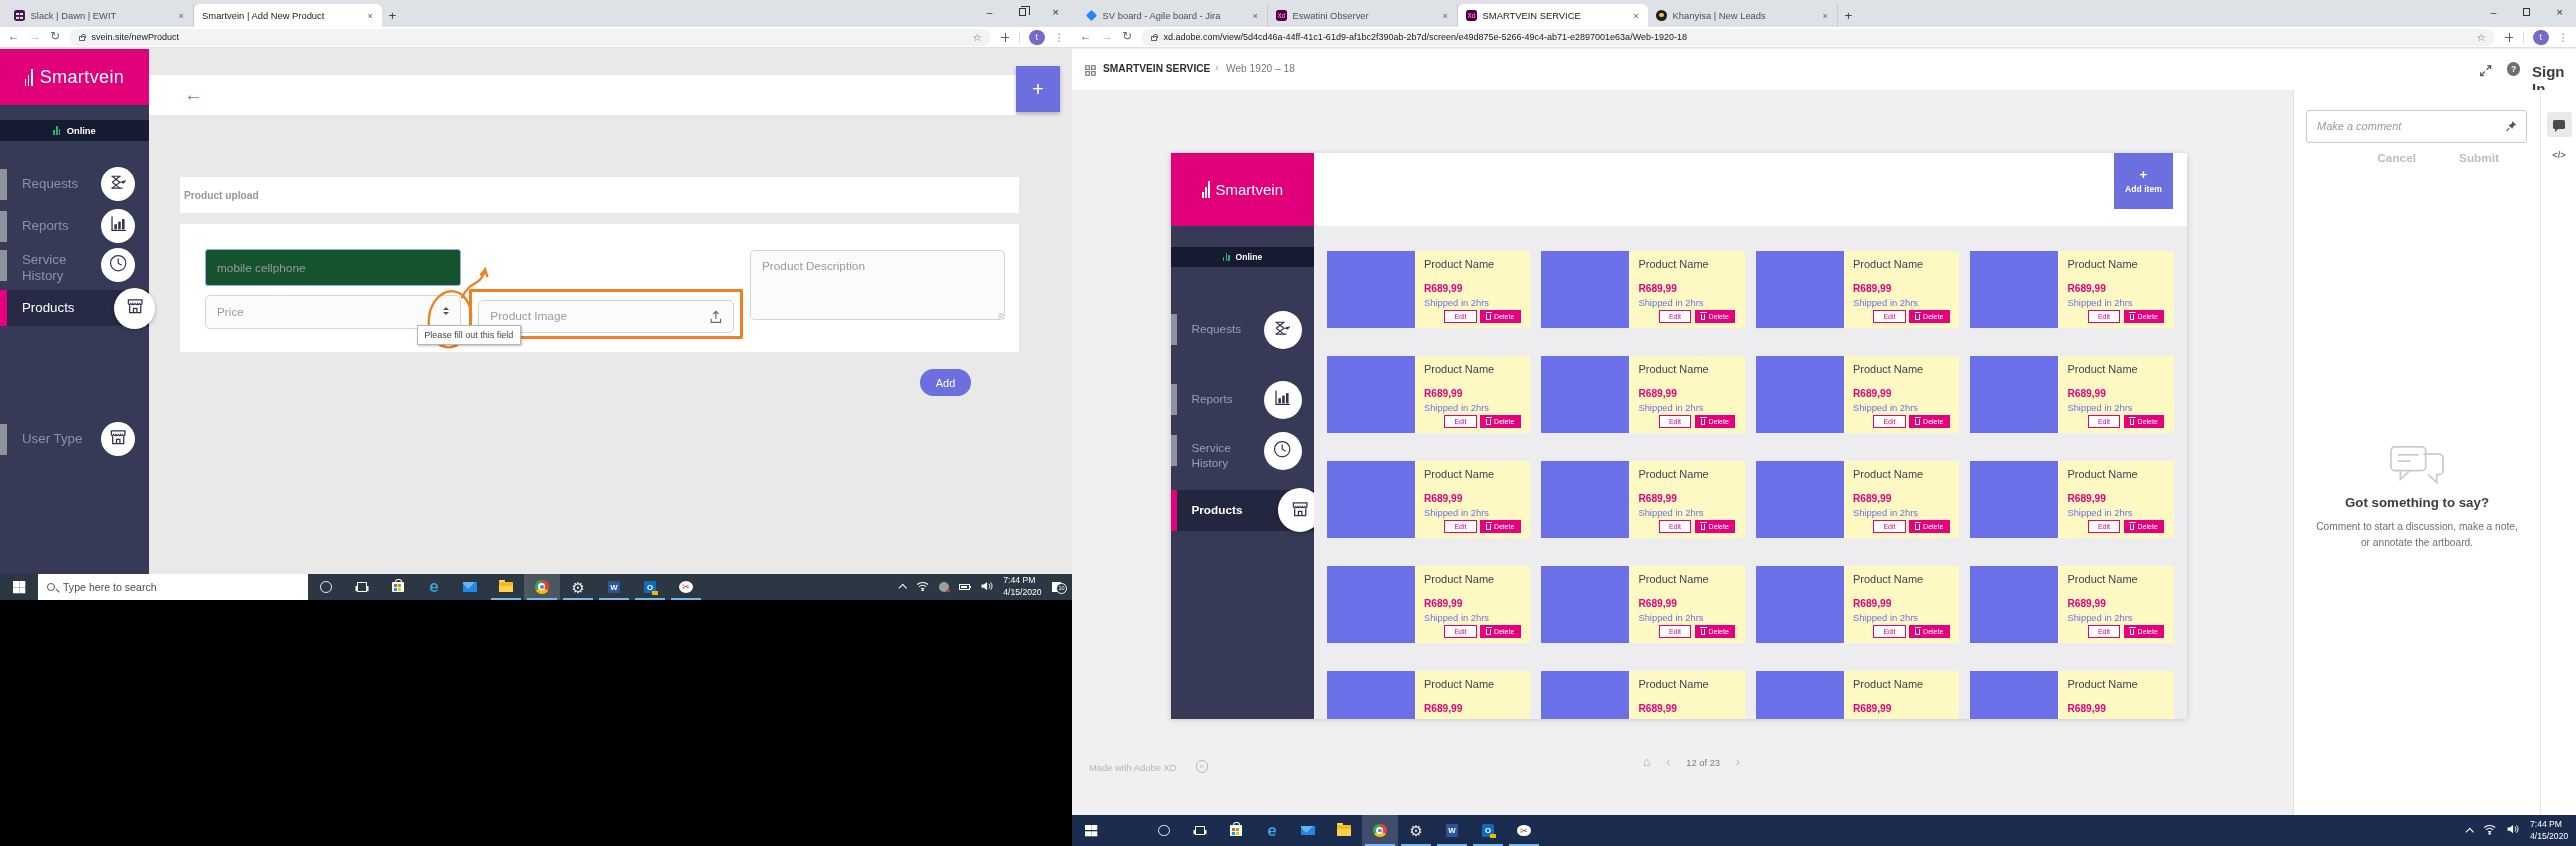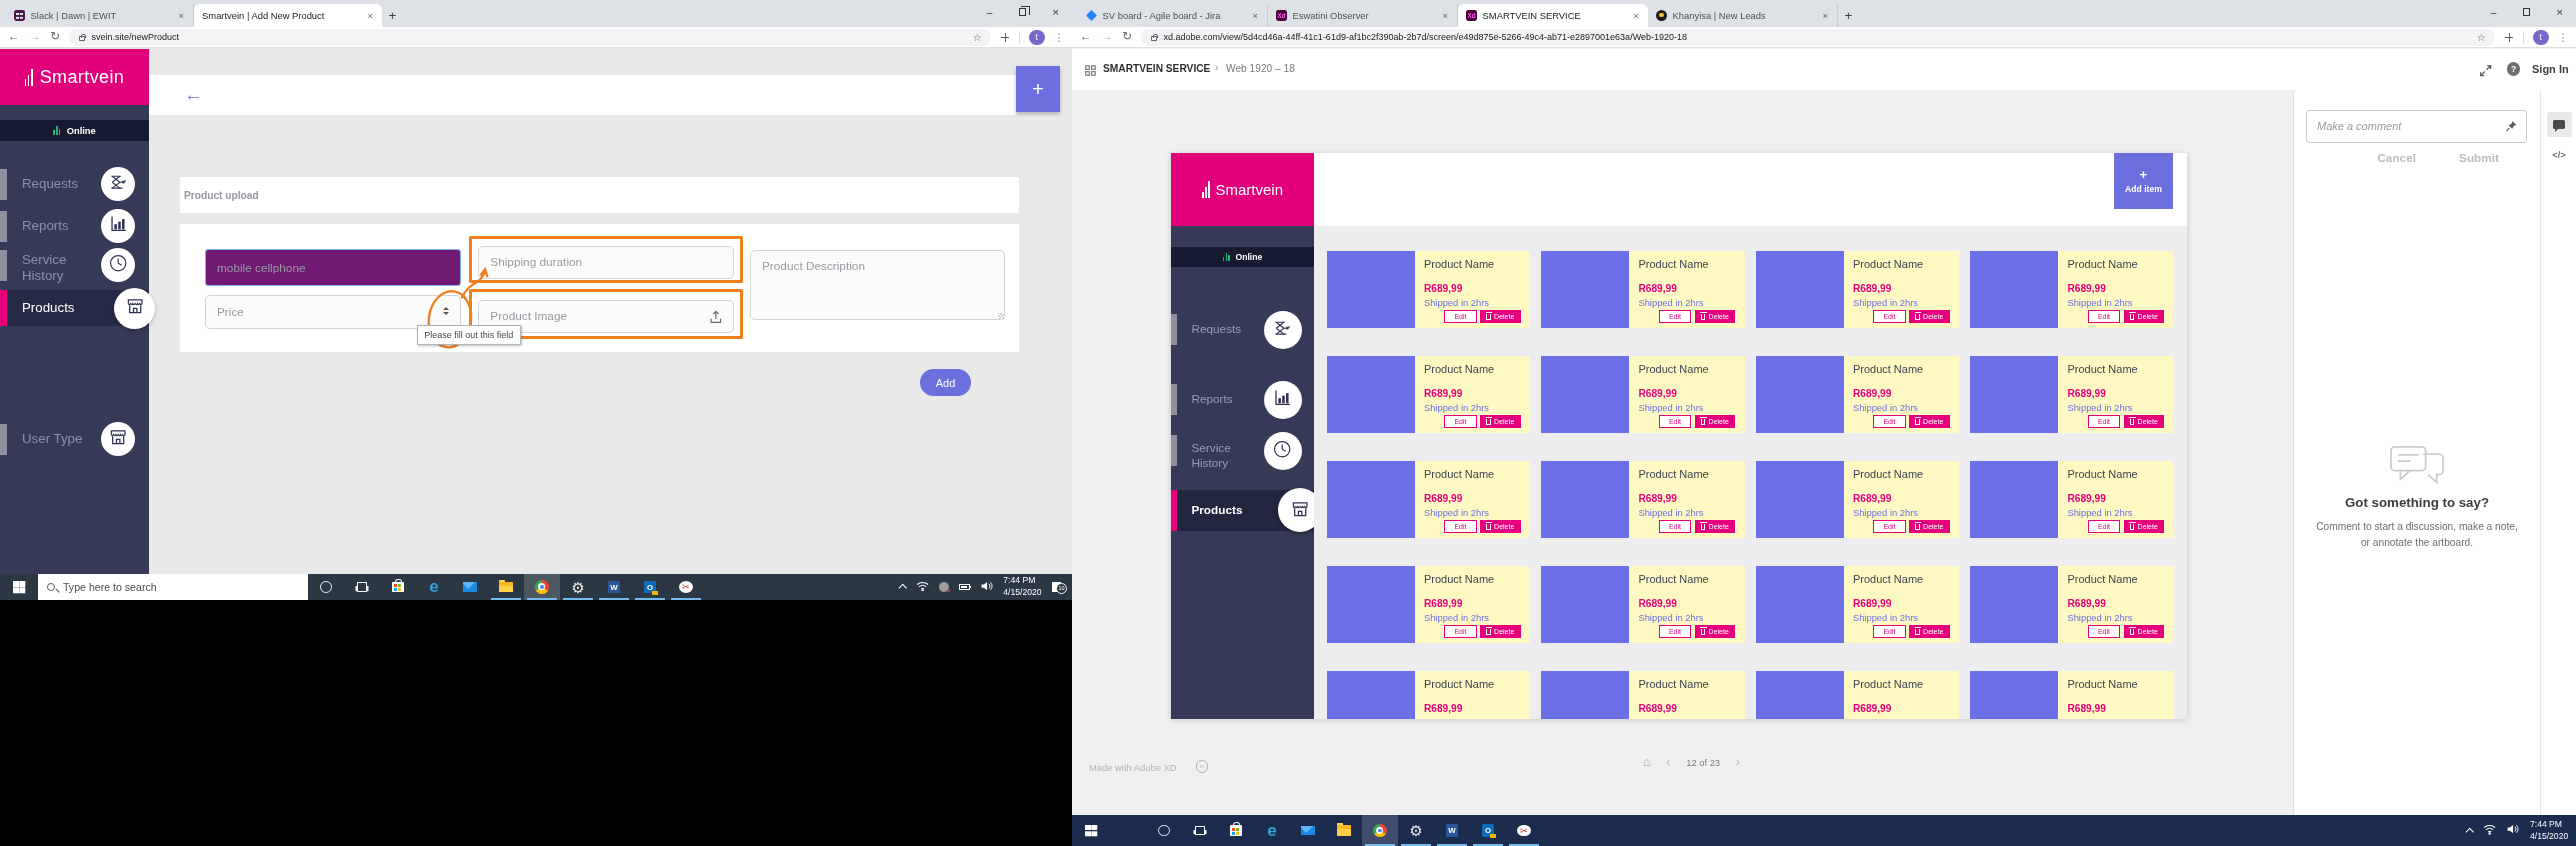--- a/index.html
+++ b/index.html
@@ -67,21 +67,21 @@
   .lnav.active .notch{background:#e6007e;height:36px;top:0}
   .lnav.active .lbl{color:#fff}
   .lnav.active .circ{width:41px;height:41px;right:-6.3px;top:-2.4px;box-shadow:0 1.6px 4.7px rgba(0,0,0,.25)}
   #l-band{position:absolute;left:149px;top:26px;width:867px;height:40px;background:#fff}
   .backarrow{font-size:19px;color:#6c6fde}
   #l-plus{position:absolute;left:1016px;top:17px;width:44px;height:46px;background:#6c6fde;color:#fff;display:flex;align-items:center;justify-content:center;font-size:20.4px;box-shadow:0 1.6px 3.9px rgba(0,0,0,.25)}
   #l-ptitle{position:absolute;left:180px;top:128px;width:839px;height:36px;background:#fff;display:flex;align-items:center;padding-left:4px;font-size:10.2px;font-weight:bold;color:#97979f}
   #l-form{position:absolute;left:180px;top:175px;width:839px;height:128px;background:#fff}
   .fld{position:absolute;background:#fbfbfb;border:0.8px solid #d4d4d4;border-radius:4.7px;font-size:11.8px;color:#9a9aa2;font-family:"Liberation Sans",sans-serif;padding:0 11px}
   input.fld::placeholder,textarea.fld::placeholder{color:#9a9aa2;opacity:1}
-  #f-name{left:25px;top:25px;width:256px;height:37px;border:1.6px solid #86b3f7;border-radius:3.1px;color:#9a9aa2;background:#701a75}
+  #f-name{left:25px;top:25px;width:256px;height:37px;border:1.6px solid #86b3f7;border-radius:3.1px;color:#9a9aa2;background:#14532d}
   .orange-frame{position:absolute;border:3.9px solid #ef8021;border-radius:1.6px}
   #of-ship{left:289px;top:11.8px;width:274px;height:47px}
   #f-ship{left:6.3px;top:7px;width:256px;height:33px;position:absolute}
   #f-desc{left:570px;top:26px;width:255px;height:70px;padding-top:7.8px;resize:none}
   .rs-handle{position:absolute;right:572px;top:89px;width:6.3px;height:6.3px;background:repeating-linear-gradient(135deg,#b7b7b7 0 0.8px,transparent 0.8px 2.4px)}
   #f-price{left:25px;top:71px;width:256px;height:34px;display:flex;align-items:center}
   .stepper{position:absolute;right:11px;top:11px;display:flex;flex-direction:column;gap:1.6px}
   .stepper i{display:block;width:0;height:0;border-left:3.1px solid transparent;border-right:3.1px solid transparent}
   .stepper i:first-child{border-bottom:3.9px solid #555}
   .stepper i:last-child{border-top:3.9px solid #555}
@@ -324,23 +324,20 @@
                 <path d="M10 19.5v-5h4v5"></path>
               </svg></span>
           </span>
       </div>
     </div>
 
     <div id="l-ptitle">Product upload</div>
 
     <div id="l-form">
       <input id="f-name" class="fld ab" value="mobile cellphone" style="">
-      <div class="orange-frame" id="of-ship">
-        <input id="f-ship" class="fld" placeholder="Shipping duration" style="">
-      </div>
       <textarea id="f-desc" class="fld ab" placeholder="Product Description" style=""></textarea>
       <span class="rs-handle" style="left:818px;top:89px"></span>
       <div id="f-price" class="fld ab">
         <span>Price</span>
         <span class="stepper">
             <i></i>
             <i></i>
           </span>
       </div>
       <div class="orange-frame" id="of-img">
@@ -491,21 +488,21 @@
           <rect x="1" y="8.5" width="4.5" height="4.5"></rect>
           <rect x="8.5" y="8.5" width="4.5" height="4.5"></rect>
         </svg></span>
     <span style="position:absolute;left:31px;top:14px;font-size:10.2px;font-weight:bold;color:#2f2f2f">SMARTVEIN SERVICE</span>
     <span style="position:absolute;left:143px;top:13.3px;font-size:10.2px;color:#9a9a9a">›</span>
     <span style="position:absolute;left:154px;top:14px;font-size:10.2px;color:#7a7a7a">Web 1920 – 18</span>
     <span style="position:absolute;left:1407px;top:15px"><svg width="13.3" height="13.3" viewBox="0 0 16 16" fill="none" stroke="#5f5f5f" stroke-width="1.6">
           <path d="M10 2h4v4M14 2L9 7M6 14H2v-4M2 14l5-5"></path>
         </svg></span>
     <span class="helpc" style="position:absolute;left:1435px;top:13.3px">?</span>
-    <span style="position:absolute;left:1460px;top:14px;font-size:11px;font-weight:bold;color:#3f3f3f">Sign In</span>
+    <span style="position:absolute;left:1460px;top:14px;font-size:15px;font-weight:bold;color:#3f3f3f">Sign In</span>
   </div>
 
   <div id="r-canvas">
     <div id="r-artboard">
       <div class="ab-logo">
         <span class="logobars">
             <i></i>
             <i></i>
             <i></i>
           </span>

